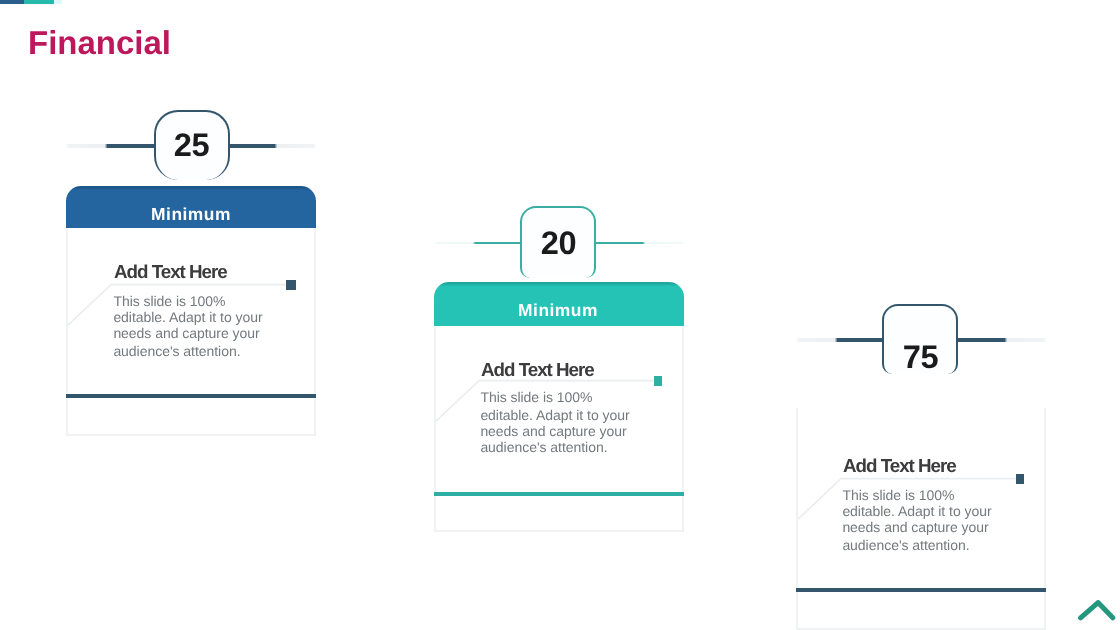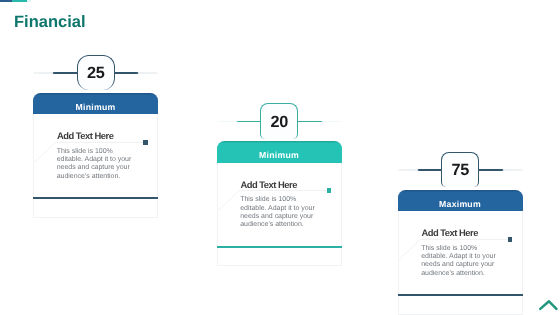--- a/index.html
+++ b/index.html
@@ -5,21 +5,21 @@
   html,body{margin:0;padding:0;}
   body{width:560px;height:315px;background:#fff;overflow:hidden;
        font-family:"Liberation Sans",sans-serif;-webkit-font-smoothing:antialiased;text-rendering:geometricPrecision;}
   .slide{position:relative;width:560px;height:315px;background:#ffffff;overflow:hidden;}
 
   
   .topbar{position:absolute;left:0;top:0;height:1.8px;display:flex;}
   .topbar i{display:block;height:1.8px;}
 
   .title{position:absolute;left:14px;top:13.3px;font-size:16.5px;font-weight:bold;
-         color:#0f766e;letter-spacing:0px;}
+         color:#be185d;letter-spacing:0px;}
 
   
   .card{position:absolute;width:125px;height:145px;}
   .conn{position:absolute;left:0;top:17.5px;width:125px;height:1.4px;z-index:1;}
   .numbox{position:absolute;left:43.9px;top:0;width:37.8px;height:35.4px;border-radius:8px 8px 5px 5px;z-index:5;
           background:#fdfeff;border:1.7px solid;border-bottom-width:0;box-sizing:border-box;
           display:flex;align-items:center;justify-content:center;
           font-size:16.3px;font-weight:bold;color:#1b1b1b;letter-spacing:-0.2px;line-height:1;padding-top:1.2px;}
   .head{position:absolute;left:0;top:38px;z-index:2;width:125px;height:21.5px;border-radius:7.5px 7.5px 0 0;
         color:#ffffff;font-size:8.7px;font-weight:bold;text-align:center;line-height:29.4px;
@@ -78,25 +78,22 @@
         <path d="M 0 56 L 21.5 35.6 L 109 35.6" stroke="#ebedf0" stroke-width="0.85" fill="none"></path>
       </svg>
       <div class="addtext">Add Text Here</div>
       <div class="sq" style="background: rgb(44, 175, 164);"></div>
       <div class="desc">This slide is 100% editable. Adapt it to your needs and capture your audience's attention.</div>
     </div>
     <div class="footbar" style="background: rgb(44, 175, 164);"></div>
   </div>
       <div class="card" style="left: 397.5px; top: 151.7px;">
     <div class="conn" style="background: linear-gradient(90deg, rgba(51, 86, 109, 0) 0%, rgba(51, 86, 109, 0.07) 0.8%, rgba(51, 86, 109, 0.09) 15.5%, rgb(51, 86, 109) 16.6%, rgb(51, 86, 109) 83.4%, rgba(51, 86, 109, 0.09) 84.5%, rgba(51, 86, 109, 0.07) 99.2%, rgba(51, 86, 109, 0) 100%);"></div>
-    <div class="numbox" style="border-color: rgb(51, 86, 109);">
+    <div class="numbox" style="border-color: rgb(51, 86, 109); align-items: flex-end;">
       <span>75</span>
-    </div>
-    <div class="head" style="background: linear-gradient(rgb(31, 87, 138) 0px, rgb(31, 87, 138) 0.8px, rgb(36, 101, 160) 2.2px, rgb(36, 101, 160) 100%);">
-      <span>Maximum</span>
     </div>
     <div class="body">
       <svg class="diag" viewBox="0 0 125 87.6" preserveAspectRatio="none">
         <path d="M 0 56 L 21.5 35.6 L 109 35.6" stroke="#ebedf0" stroke-width="0.85" fill="none"></path>
       </svg>
       <div class="addtext">Add Text Here</div>
       <div class="sq" style="background: rgb(51, 86, 108);"></div>
       <div class="desc">This slide is 100% editable. Adapt it to your needs and capture your audience's attention.</div>
     </div>
     <div class="footbar" style="background: rgb(51, 86, 108);"></div>

